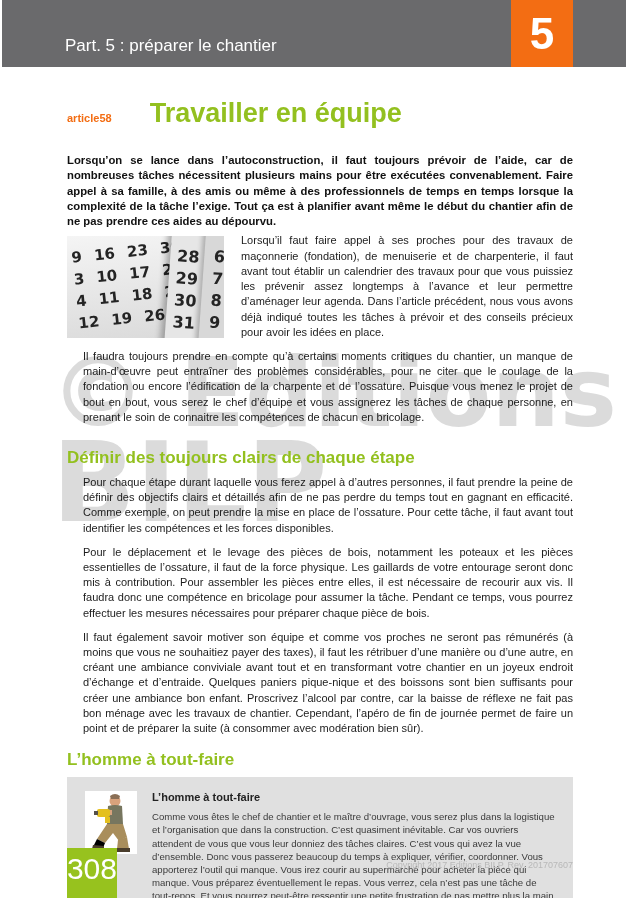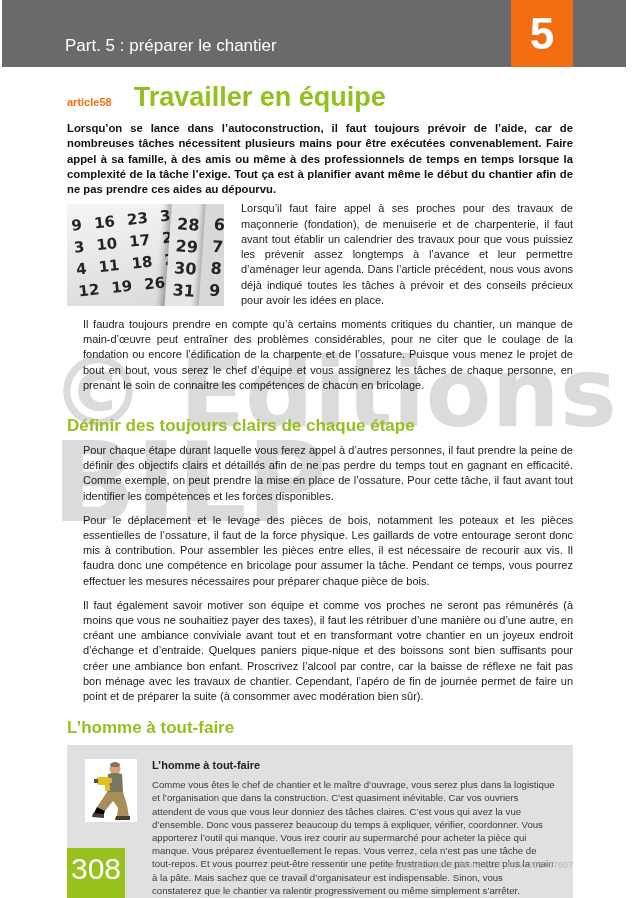--- a/index.html
+++ b/index.html
@@ -21,21 +21,21 @@
   .watermark { position:absolute; font-weight:bold; color:#7f7f7f; opacity:0.28; pointer-events:none;
                font-family:"DejaVu Sans", sans-serif; white-space:nowrap; line-height:1; }
   #wm1 { left:50px; top:345px; font-size:96px; }
   #wm2 { left:52px; top:428px; font-size:110px; }
 
   
   .content { position:absolute; left:67px; top:84px; width:506px; }
 
   .title-row { display:flex; align-items:baseline;gap:13px; }
   .article-label { color:#f36d13; font-weight:bold; font-size:11px; margin-right:9px; }
-  .page-title { color:#93c01f; font-weight:bold; font-size:27px; margin:0; line-height:1; }
+  .page-title { color:#93c01f; font-weight:bold; font-size:27px; margin:16px; line-height:1; }
 
   .intro { margin:10px 0 4px 0; font-weight:bold; color:#111; font-size:11.3px; line-height:15.3px; text-align:justify; }
 
   h2.section-heading { color:#93c01f; font-size:17px; font-weight:bold; margin:14px 0 7px 0; }
 
   .body-p { margin:0 0 9px 0; font-size:11px; line-height:15.2px; color:#1c1c1c; text-align:justify;padding-left:16px; }
 
   
   .cal {
     position:relative; float:left; width:157px; height:102px; margin:3px 17px 6px 0;
@@ -61,22 +61,22 @@
 
   
   .info-box { margin-top:4px; background:#e0e0e0; display:flex; padding:12px 18px 13px 18px; }
   .box-photo { flex:none; width:52px; height:63px; background:#ffffff; margin-top:2px; }
   .box-body { margin-left:15px; flex:1; }
   .box-title { font-weight:bold; font-size:11px; color:#222; margin:2px 0 7px 0; }
   .box-text { font-size:9.6px; line-height:13.2px; color:#3a3a3a; text-align:left; }
 
   
   .page-number {
-    position:absolute; left:67px; top:848px; width:58px; height:50px; background:#97c21e;
-    color:#fff; font-size:30px; line-height:1; display:flex; justify-content:center;
+    position:absolute; left:67px; top:848px; width:50px; height:50px; background:#97c21e;
+    color:#fff; font-size:30px; line-height:1; display:flex; justify-content:flex-end;
     padding-top:6px; box-sizing:border-box;
   }
   .copyright { position:absolute; right:67px; top:860px; font-size:9px; color:#b8b8b8;text-align:center; }
 </style>
 </head>
 <body>
 
 <div class="page">
 
   <div class="watermark" id="wm2">BILP</div>

